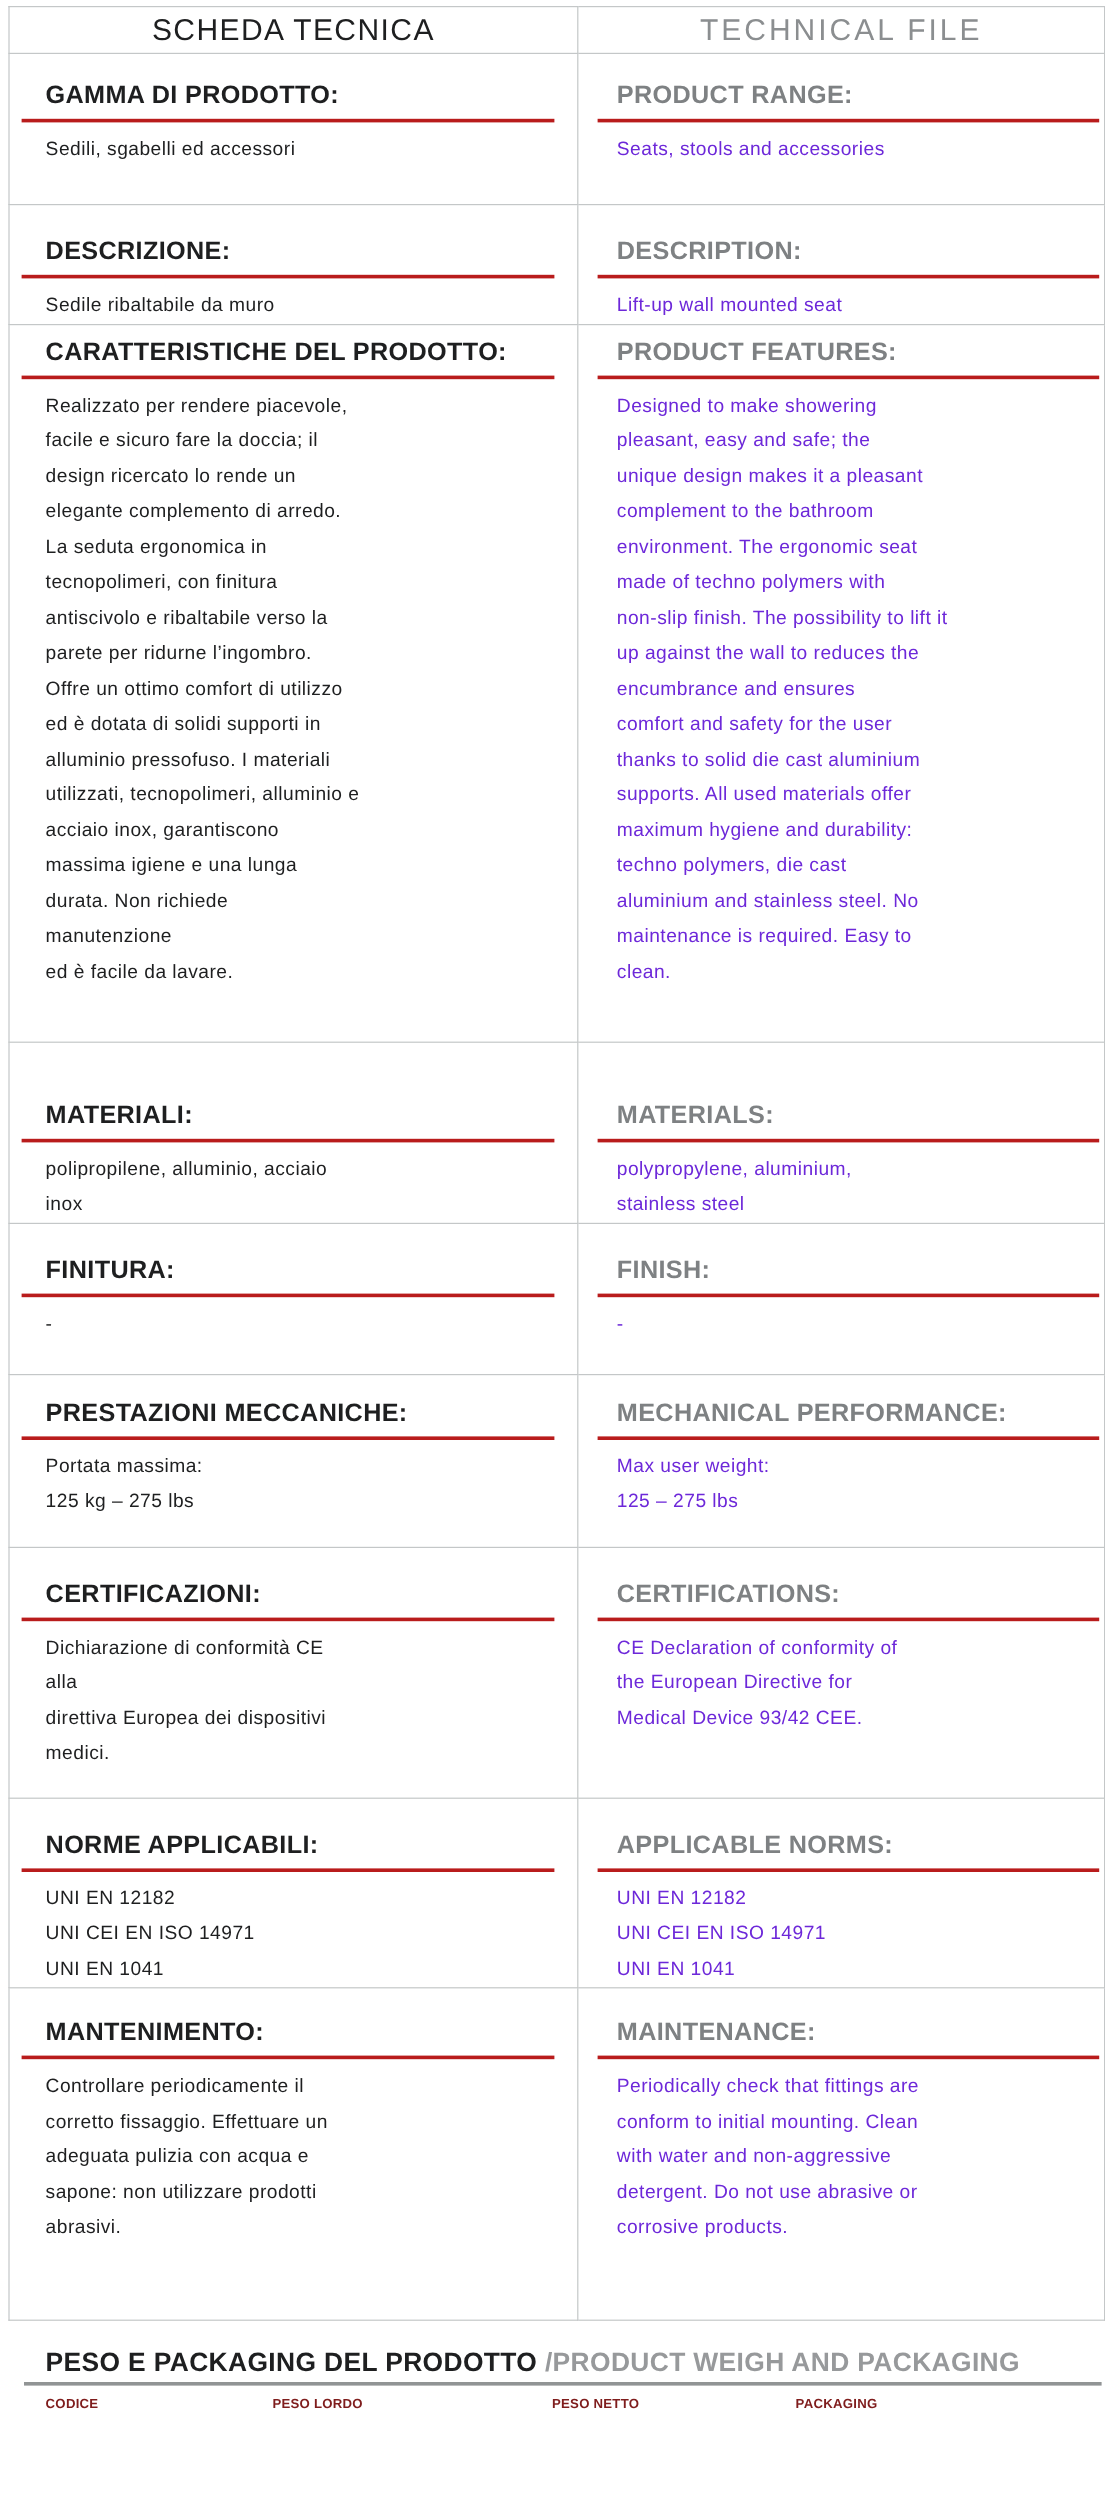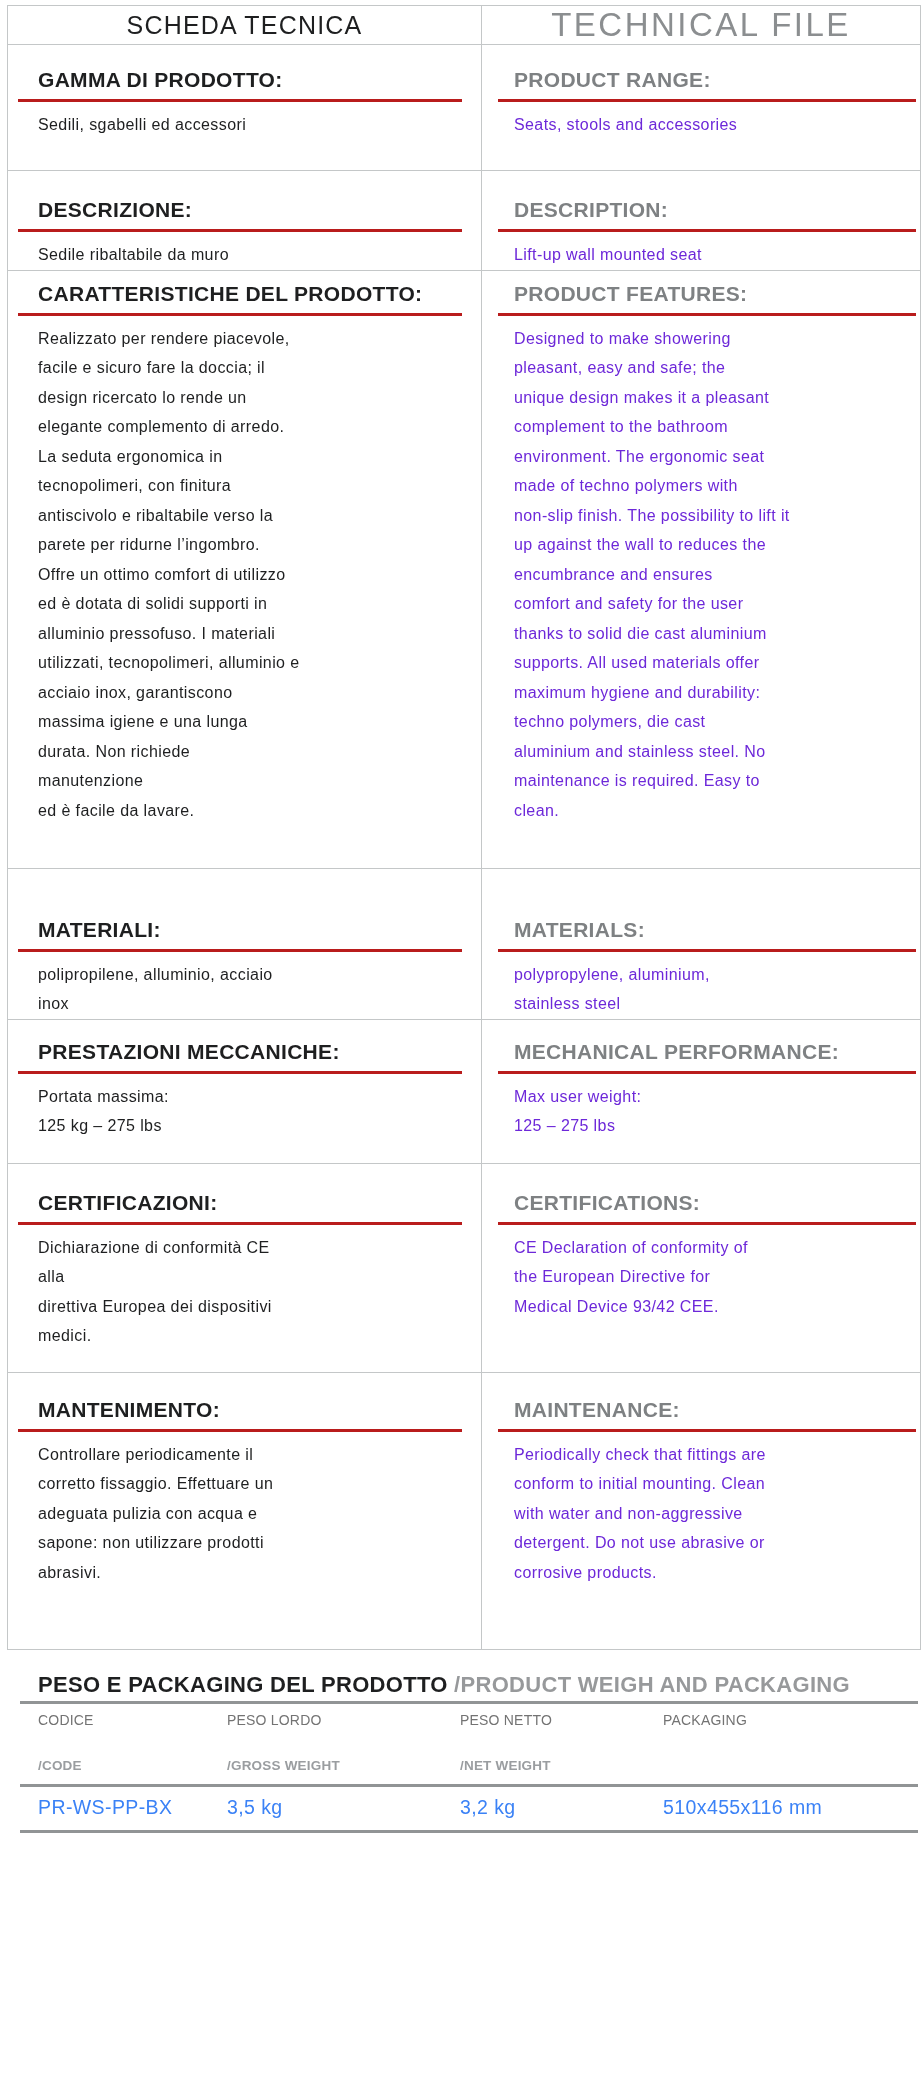--- a/index.html
+++ b/index.html
@@ -7,21 +7,21 @@
   .page { position:relative; width:921px; height:2016px; overflow:hidden; background:#ffffff; }
 
   
   table.main { border-collapse:collapse; table-layout:fixed; width:913px; margin:5px 0 0 7px; }
   table.main td { border:1.5px solid #c4c7c8; vertical-align:top; padding:0; }
   col.col-it { width:474px; }
   col.col-en { width:439px; }
 
   tr.r-header td { height:38px; vertical-align:middle; text-align:center; }
   .hd-it span { font-size:25px; color:#1e1f20; letter-spacing:1.2px; }
-  .hd-en span { font-size:33px; color:#8b8e90; letter-spacing:2.5px; }
+  .hd-en span { font-size:25px; color:#8b8e90; letter-spacing:2.5px; }
 
   .pad { padding-left:30px; padding-right:6px; }
   td.en .pad { padding-left:32px; padding-right:2px; }
 
   .h { font-weight:bold; font-size:21px; line-height:26px; letter-spacing:0.3px;
        border-bottom:3px solid #b91c1c; padding-bottom:6px; margin-bottom:8px;
        margin-left:-20px; padding-left:20px; margin-right:13px; white-space:pre; }
   td.it .h { color:#1e1f20; }
   td.en .h { color:#7e8183; margin-left:-16px; padding-left:16px; margin-right:2px; }
 
@@ -43,21 +43,21 @@
   
   .pkg { margin-top:22px; }
   .pkg-title { margin-left:38px; font-size:22px; font-weight:bold; letter-spacing:0.3px; line-height:26px; white-space:nowrap; }
   .pkg-title .t-it { color:#1e1f20; }
   .pkg-title .t-en { color:#97999b; }
   .rule { margin-left:20px; width:898px; border-top:3px solid #919495; margin-top:3px; }
   .pkg-head { display:flex; margin-left:38px; padding:6px 0 5px 0; }
   .pkg-data { display:flex; margin-left:38px; padding:9px 0 8px 0;
               font-size:19.5px; color:#3b82f6; letter-spacing:0.4px; }
   .pc1 { width:189px; } .pc2 { width:233px; } .pc3 { width:203px; } .pc4 { flex:1; }
-  .ph-it { font-size:14px; font-weight:normal; color:#737373; letter-spacing:0.2px; line-height:21px; }
+  .ph-it { font-size:11px; font-weight:bold; color:#7f1d1d; letter-spacing:0.2px; line-height:21px; }
   .ph-en { font-size:13.5px; font-weight:bold; color:#9a9da0; letter-spacing:0.2px; line-height:21px;margin-top:24px; }
 </style>
 </head>
 <body>
 
 <div class="page">
 
   <table class="main">
     <colgroup>
         <col class="col-it">
@@ -160,20 +160,34 @@
           </td>
         <td class="en">
             <div class="pad">
           <div class="h">MATERIALS:</div>
           <div class="b">polypropylene, aluminium,
 stainless steel</div>
         </div>
           </td>
       </tr>
 
+      <tr class="r-finitura">
+        <td class="it">
+            <div class="pad">
+          <div class="h">FINITURA:</div>
+          <div class="b">-</div>
+        </div>
+          </td>
+        <td class="en">
+            <div class="pad">
+          <div class="h">FINISH:</div>
+          <div class="b">-</div>
+        </div>
+          </td>
+      </tr>
 
       <tr class="r-prest">
         <td class="it">
             <div class="pad">
           <div class="h">PRESTAZIONI MECCANICHE:</div>
           <div class="b">Portata massima:
 125 kg – 275 lbs</div>
         </div>
           </td>
         <td class="en">
@@ -198,20 +212,38 @@
         <td class="en">
             <div class="pad">
           <div class="h">CERTIFICATIONS:</div>
           <div class="b">CE Declaration of conformity of
 the European Directive for
 Medical Device 93/42 CEE.</div>
         </div>
           </td>
       </tr>
 
+      <tr class="r-norme">
+        <td class="it">
+            <div class="pad">
+          <div class="h">NORME APPLICABILI:</div>
+          <div class="b">UNI EN 12182
+UNI CEI EN ISO 14971
+UNI EN 1041</div>
+        </div>
+          </td>
+        <td class="en">
+            <div class="pad">
+          <div class="h">APPLICABLE NORMS:</div>
+          <div class="b">UNI EN 12182
+UNI CEI EN ISO 14971
+UNI EN 1041</div>
+        </div>
+          </td>
+      </tr>
 
       <tr class="r-manten">
         <td class="it">
             <div class="pad">
           <div class="h">MANTENIMENTO:</div>
           <div class="b">Controllare periodicamente il
 corretto fissaggio. Effettuare un
 adeguata pulizia con acqua e
 sapone: non utilizzare prodotti
 abrasivi.</div>

